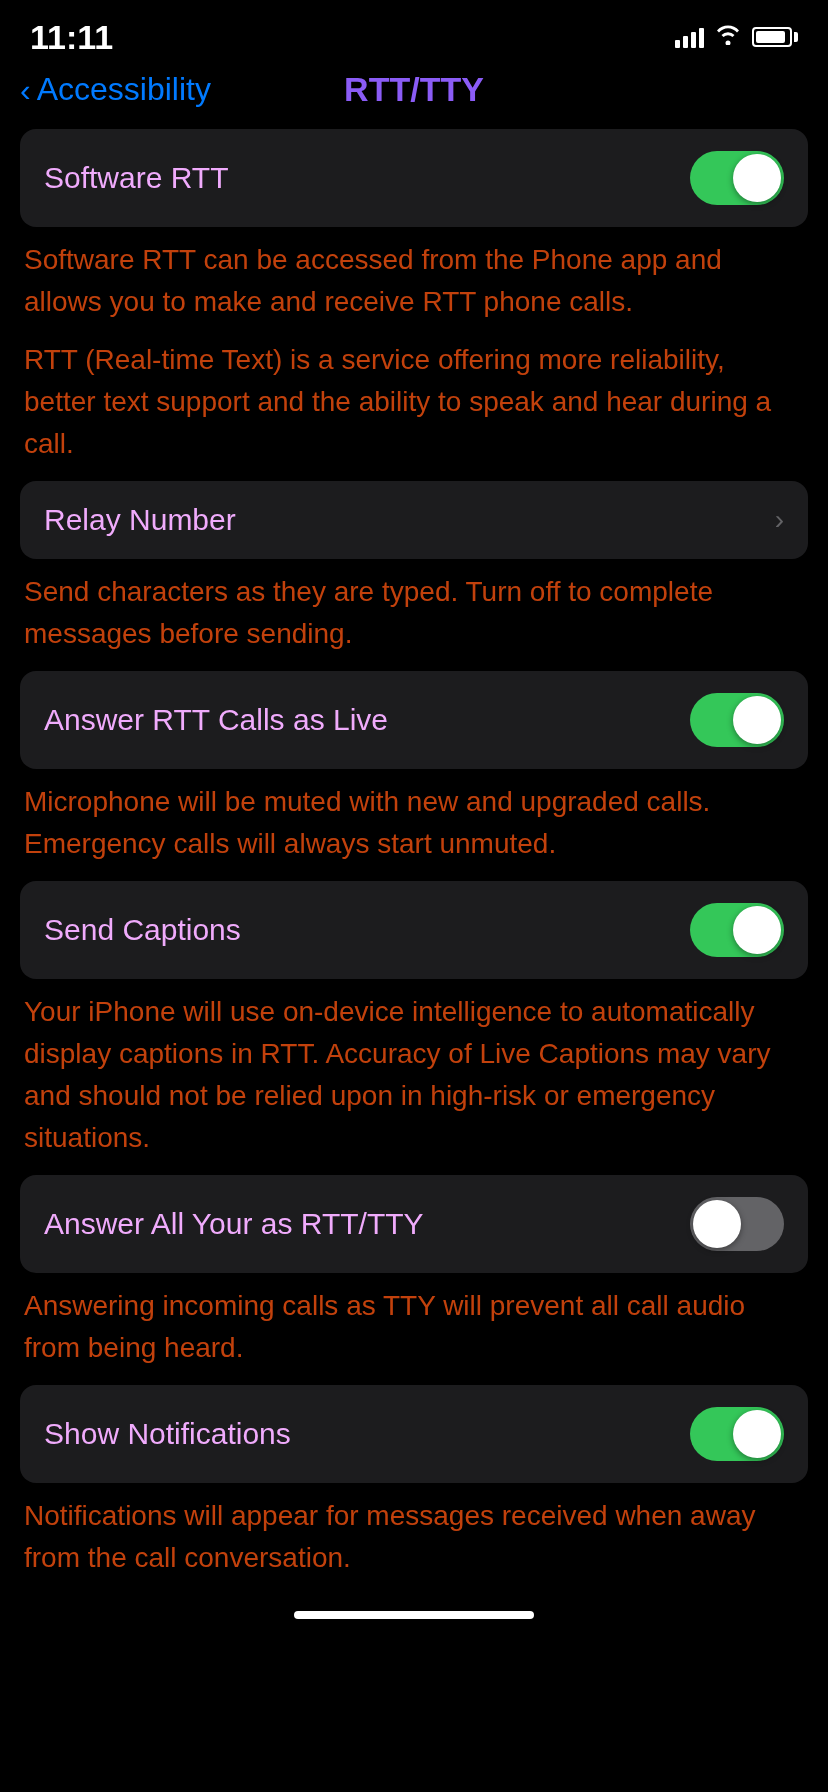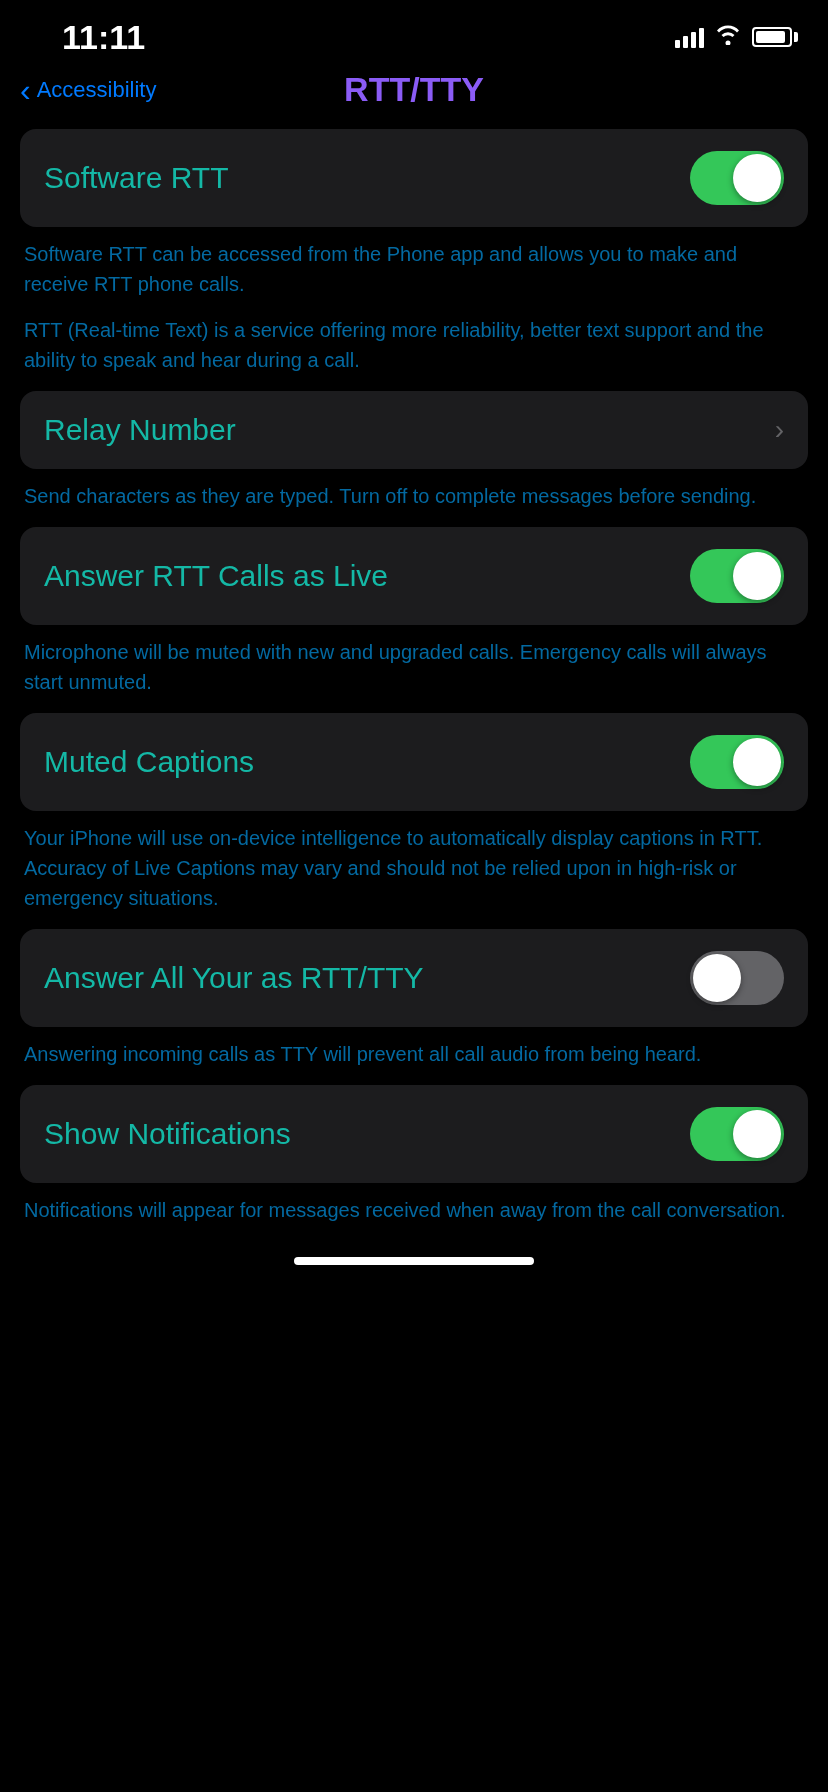--- a/index.html
+++ b/index.html
@@ -13,21 +13,20 @@
       min-height: 1792px;
       overflow-x: hidden;
     }
 
     .status-bar {
       display: flex;
       justify-content: space-between;
       align-items: center;
       padding: 14px 30px 0;
       height: 60px;
-      margin-left: 32px;
     }
 
     .status-time {
       font-size: 34px;
       font-weight: 600;
       color: #fff;
     }
 
     .status-icons {
       display: flex;
@@ -103,21 +102,21 @@
       cursor: pointer;
     }
 
     .back-chevron {
       font-size: 32px;
       font-weight: 300;
       line-height: 1;
     }
 
     .back-label {
-      font-size: 22px;
+      font-size: 32px;
     }
 
     .page-title {
       font-size: 34px;
       font-weight: 600;
       color: #8b5cf6;
     }
 
     .content {
       padding: 0 20px;
@@ -137,28 +136,28 @@
       padding: 22px 24px;
       border-bottom: 7px solid #c2410c;
     }
 
     .settings-row:last-child {
       border-bottom: none;
     }
 
     .row-label {
       font-size: 30px;
-      color: #14b8a6;
+      color: #f0abfc;
       font-weight: 400;
       text-align: right;
     }
 
     .description-text {
-      font-size: 20px;
-      color: #0369a1;
+      font-size: 28px;
+      color: #c2410c;
       line-height: 1.5;
       margin: 8px 0 16px 0;
       padding: 0 4px;
     }
 
     
     .toggle {
       width: 94px;
       height: 54px;
       border-radius: 27px;
@@ -273,21 +272,21 @@
       <span class="row-label">Answer RTT Calls as Live</span>
       <div class="toggle on">
         <div class="toggle-knob"></div>
       </div>
     </div>
   </div>
   <p class="description-text">Microphone will be muted with new and upgraded calls. Emergency calls will always start unmuted.</p>
 
   <div class="settings-group">
     <div class="settings-row">
-      <span class="row-label">Muted Captions</span>
+      <span class="row-label">Send Captions</span>
       <div class="toggle on">
         <div class="toggle-knob"></div>
       </div>
     </div>
   </div>
   <p class="description-text">Your iPhone will use on-device intelligence to automatically display captions in RTT. Accuracy of Live Captions may vary and should not be relied upon in high-risk or emergency situations.</p>
 
   <div class="settings-group">
     <div class="settings-row">
       <span class="row-label">Answer All Your as RTT/TTY</span>

